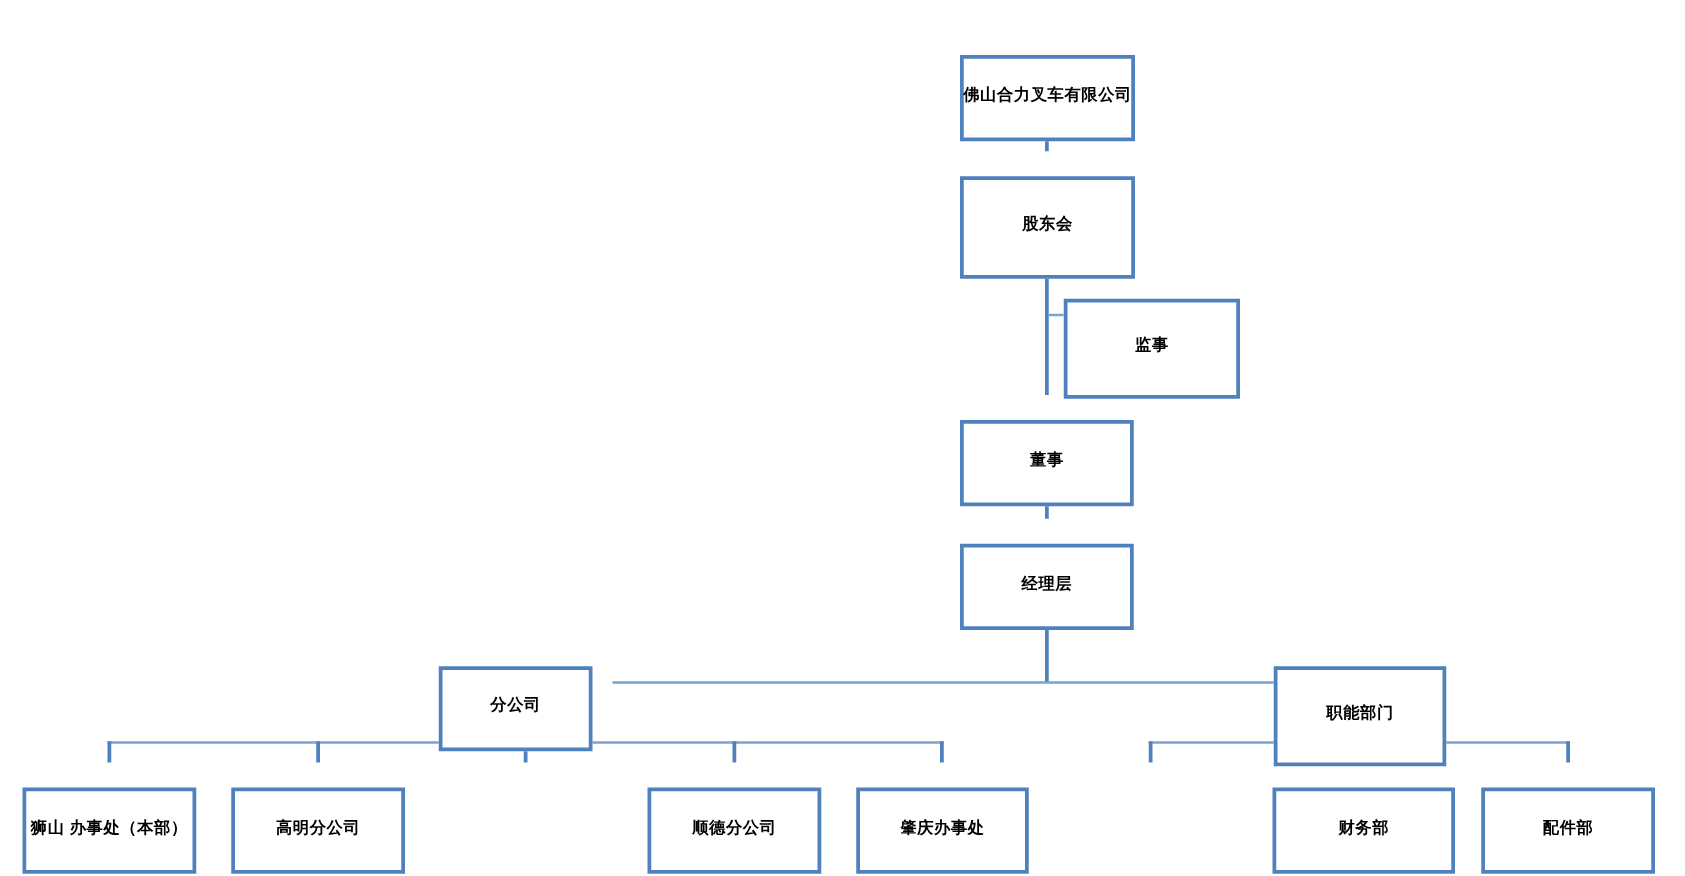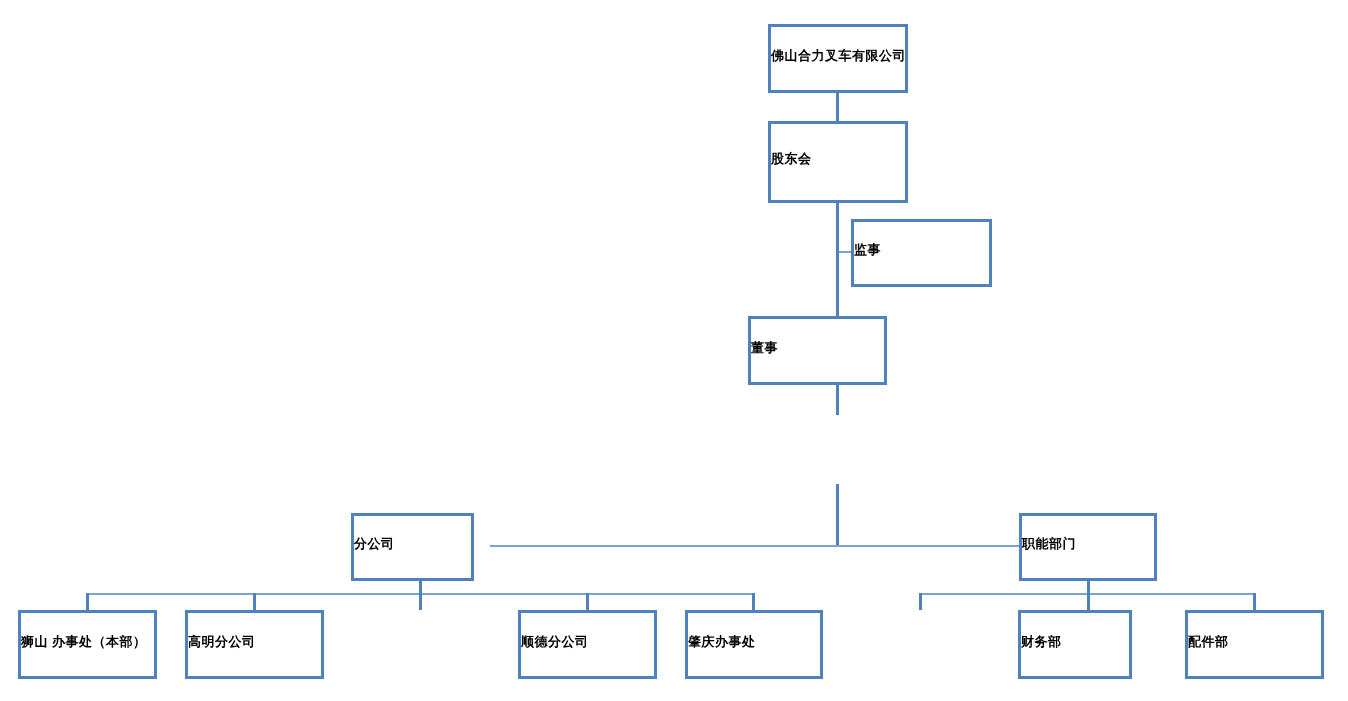--- a/index.html
+++ b/index.html
@@ -11,49 +11,50 @@
     font-family: "Liberation Sans", sans-serif;
     overflow: hidden;
   }
   .node {
     position: absolute;
     box-sizing: border-box;
     background: #ffffff;
     border: 3px solid var(--box-border, #4f81bd);
     display: flex;
     align-items: center;
-    justify-content: flex-start;
+    justify-content: center;
     padding-bottom: 6px;
+    margin-top: 20px;
   }
   .node .label {
     font-size: 13px;
     font-weight: bold;
     letter-spacing: 0.5px;
     color: var(--text, #000000);
     white-space: nowrap;
   }
   .line { position: absolute; }
   .v { width: 3px; background: var(--connector, #4f81bd); }
   .h { height: 2px; background: var(--connector-light, #7aa3d2); }
 
   
   #n-company      { left: 768px;  top: 24px;  width: 140px; height: 69px; }
   #n-shareholders { left: 768px;  top: 121px; width: 140px; height: 82px; }
-  #n-supervisor   { left: 851px;  top: 219px; width: 141px; height: 68px; }
-  #n-director     { left: 748px;  top: 316px; width: 139px; height: 69px; }
+  #n-supervisor   { left: 851px;  top: 219px; width: 141px; height: 80px; }
+  #n-director     { left: 768px;  top: 316px; width: 139px; height: 69px; }
   #n-management   { left: 768px;  top: 415px; width: 139px; height: 69px; }
   #n-branch       { left: 351px;  top: 513px; width: 123px; height: 68px; }
-  #n-functional   { left: 1019px; top: 513px; width: 138px; height: 68px; }
+  #n-functional   { left: 1019px; top: 513px; width: 138px; height: 80px; }
   #n-shishan      { left: 18px;   top: 610px; width: 139px; height: 69px; }
   #n-gaoming      { left: 185px;  top: 610px; width: 139px; height: 69px; }
   #n-dali         { left: 352px;  top: 610px; width: 138px; height: 69px; }
   #n-shunde       { left: 518px;  top: 610px; width: 139px; height: 69px; }
   #n-zhaoqing     { left: 685px;  top: 610px; width: 138px; height: 69px; font-family: Liberation Serif, serif; }
   #n-mgmtdept     { left: 852px;  top: 610px; width: 138px; height: 69px; }
-  #n-finance      { left: 1018px; top: 610px; width: 114px; height: 69px; }
+  #n-finance      { left: 1018px; top: 610px; width: 146px; height: 69px; }
   #n-parts        { left: 1185px; top: 610px; width: 139px; height: 69px; }
 
   
   #c-v1      { left: 836px;  top: 93px;  height: 28px; }
   #c-v2      { left: 836px;  top: 191px; height: 125px; }
   #c-v3      { left: 836px;  top: 385px; height: 30px; }
   #c-v4      { left: 836px;  top: 484px; height: 62px; }
   #c-sup     { left: 839px;  top: 251px; width: 12px; }
   #c-cross   { left: 490px;  top: 545px; width: 529px; }
   #c-vbranch { left: 419px;  top: 581px; height: 13px; }
@@ -98,20 +99,23 @@
   </div>
   <div class="node" id="n-shareholders">
     <span class="label">股东会</span>
   </div>
   <div class="node" id="n-supervisor">
     <span class="label">监事</span>
   </div>
   <div class="node" id="n-director">
     <span class="label">董事</span>
   </div>
+  <div class="node" id="n-management">
+    <span class="label">经理层</span>
+  </div>
   <div class="node" id="n-branch">
     <span class="label">分公司</span>
   </div>
   <div class="node" id="n-functional">
     <span class="label">职能部门</span>
   </div>
   <div class="node" id="n-shishan">
     <span class="label">狮山 办事处（本部）</span>
   </div>
   <div class="node" id="n-gaoming">

